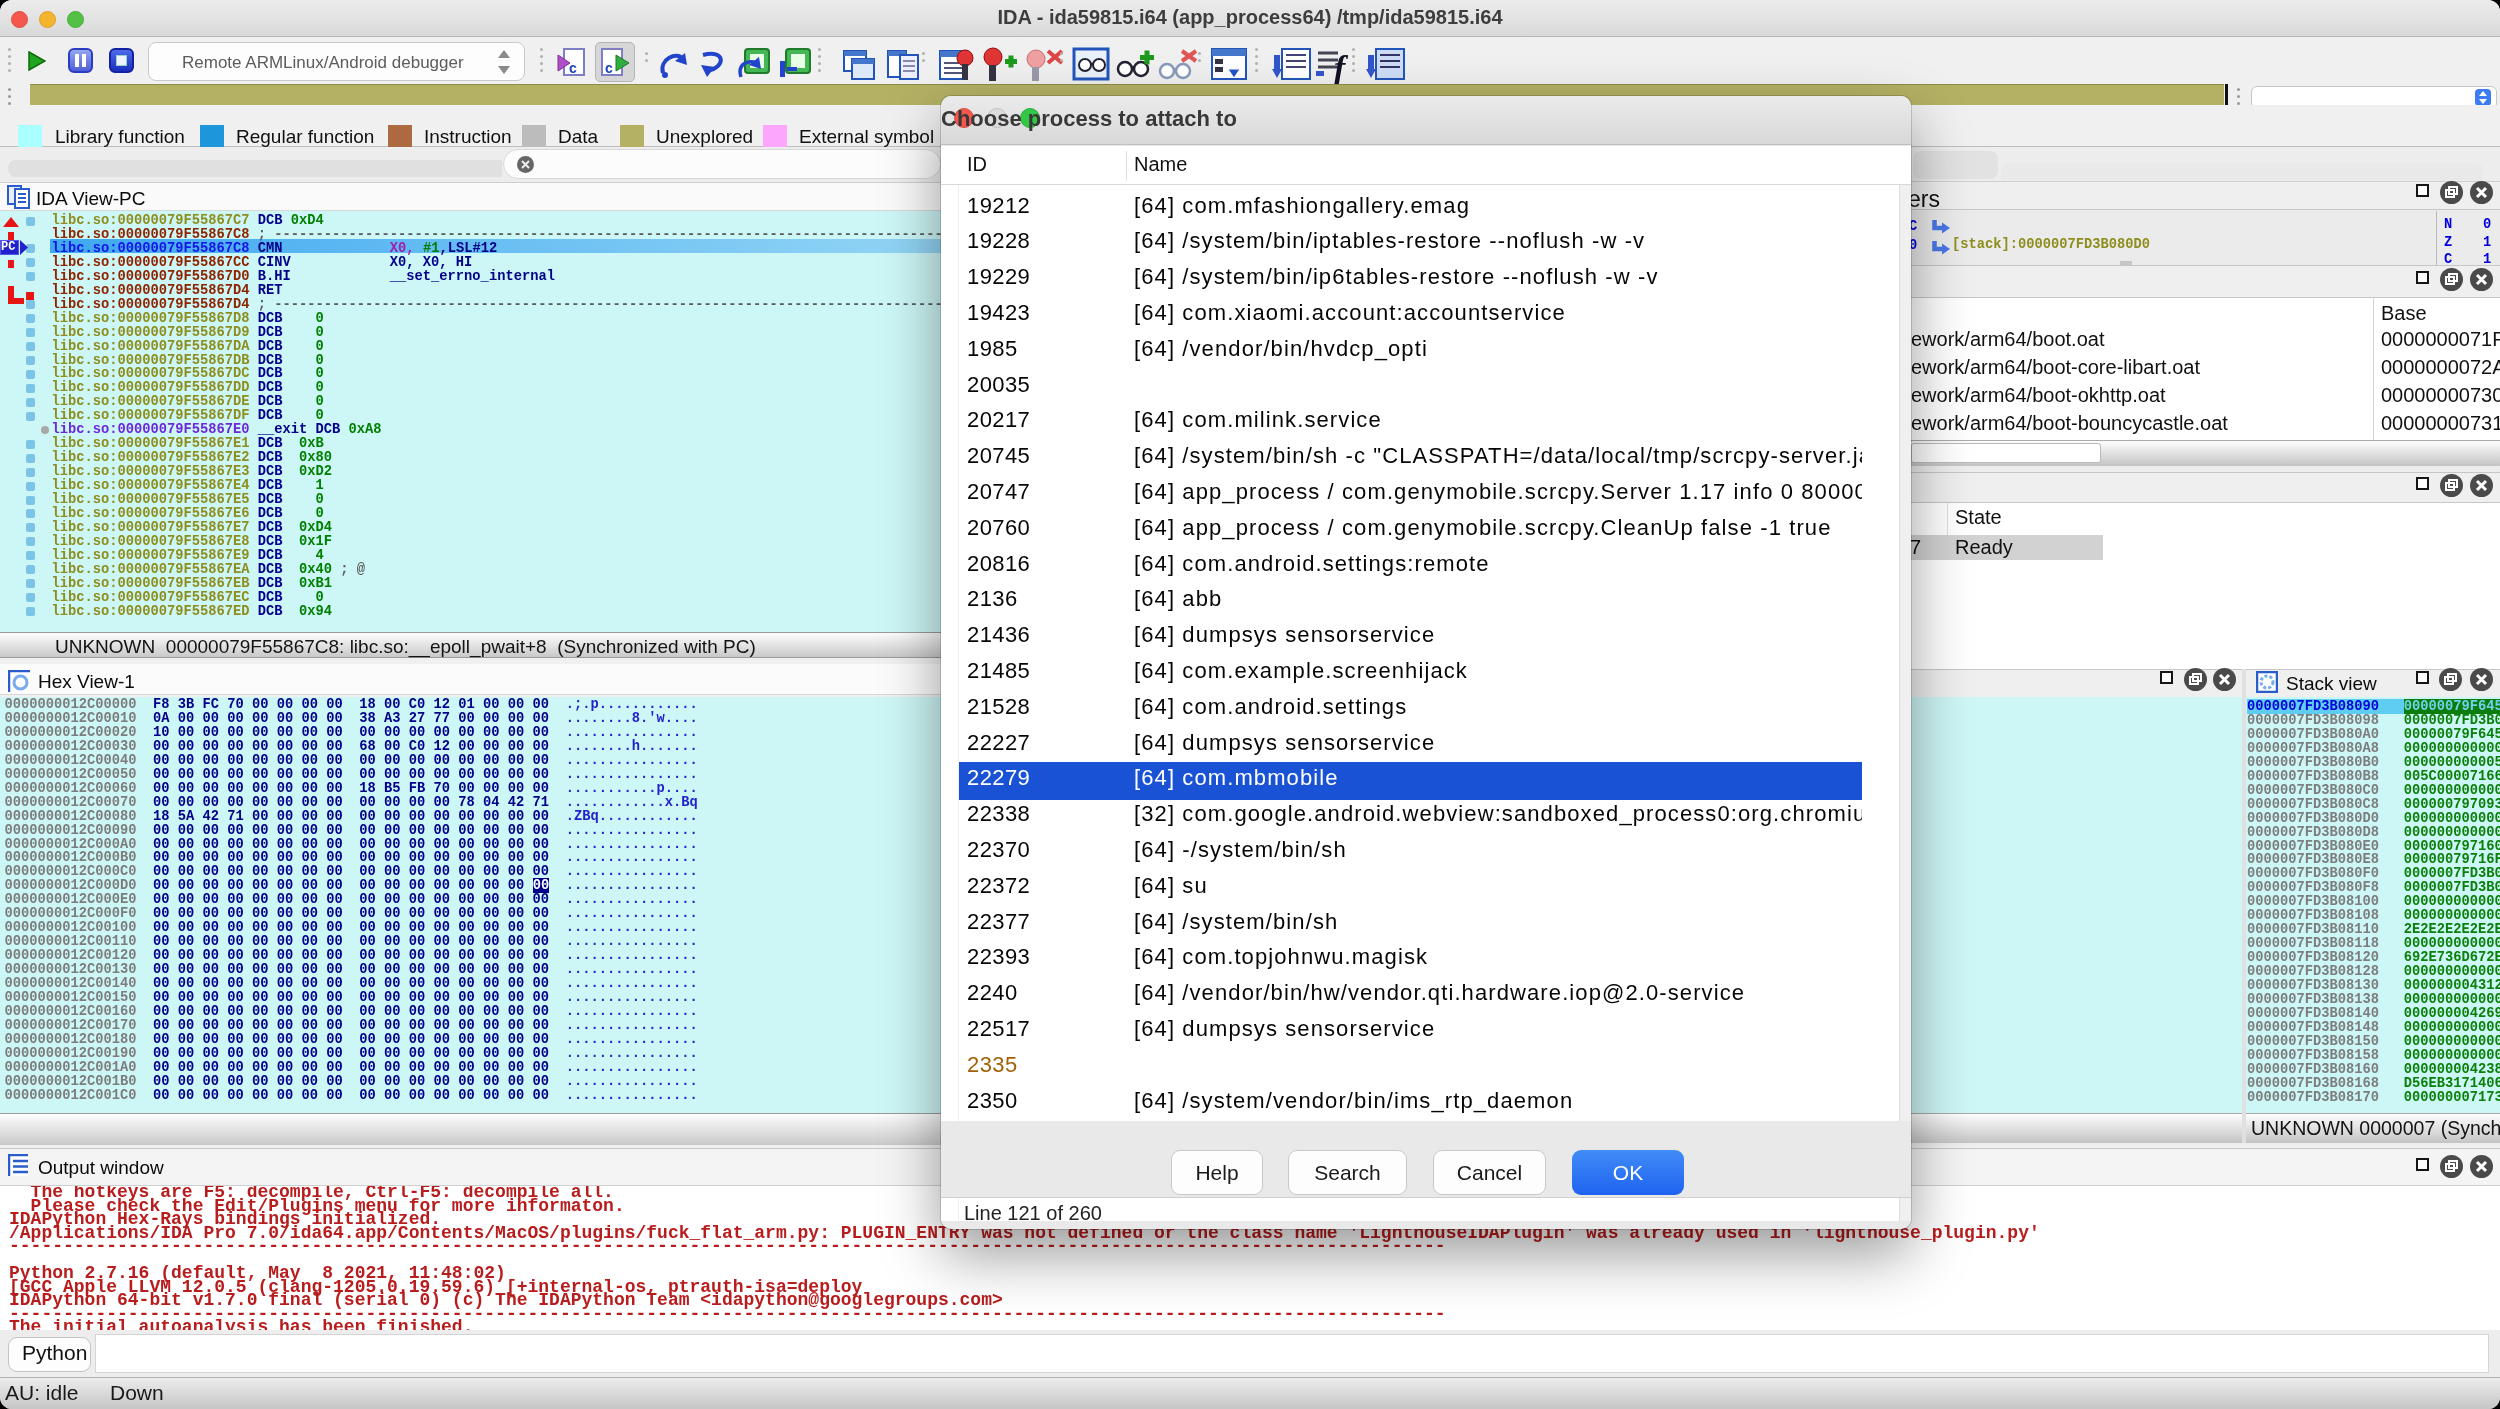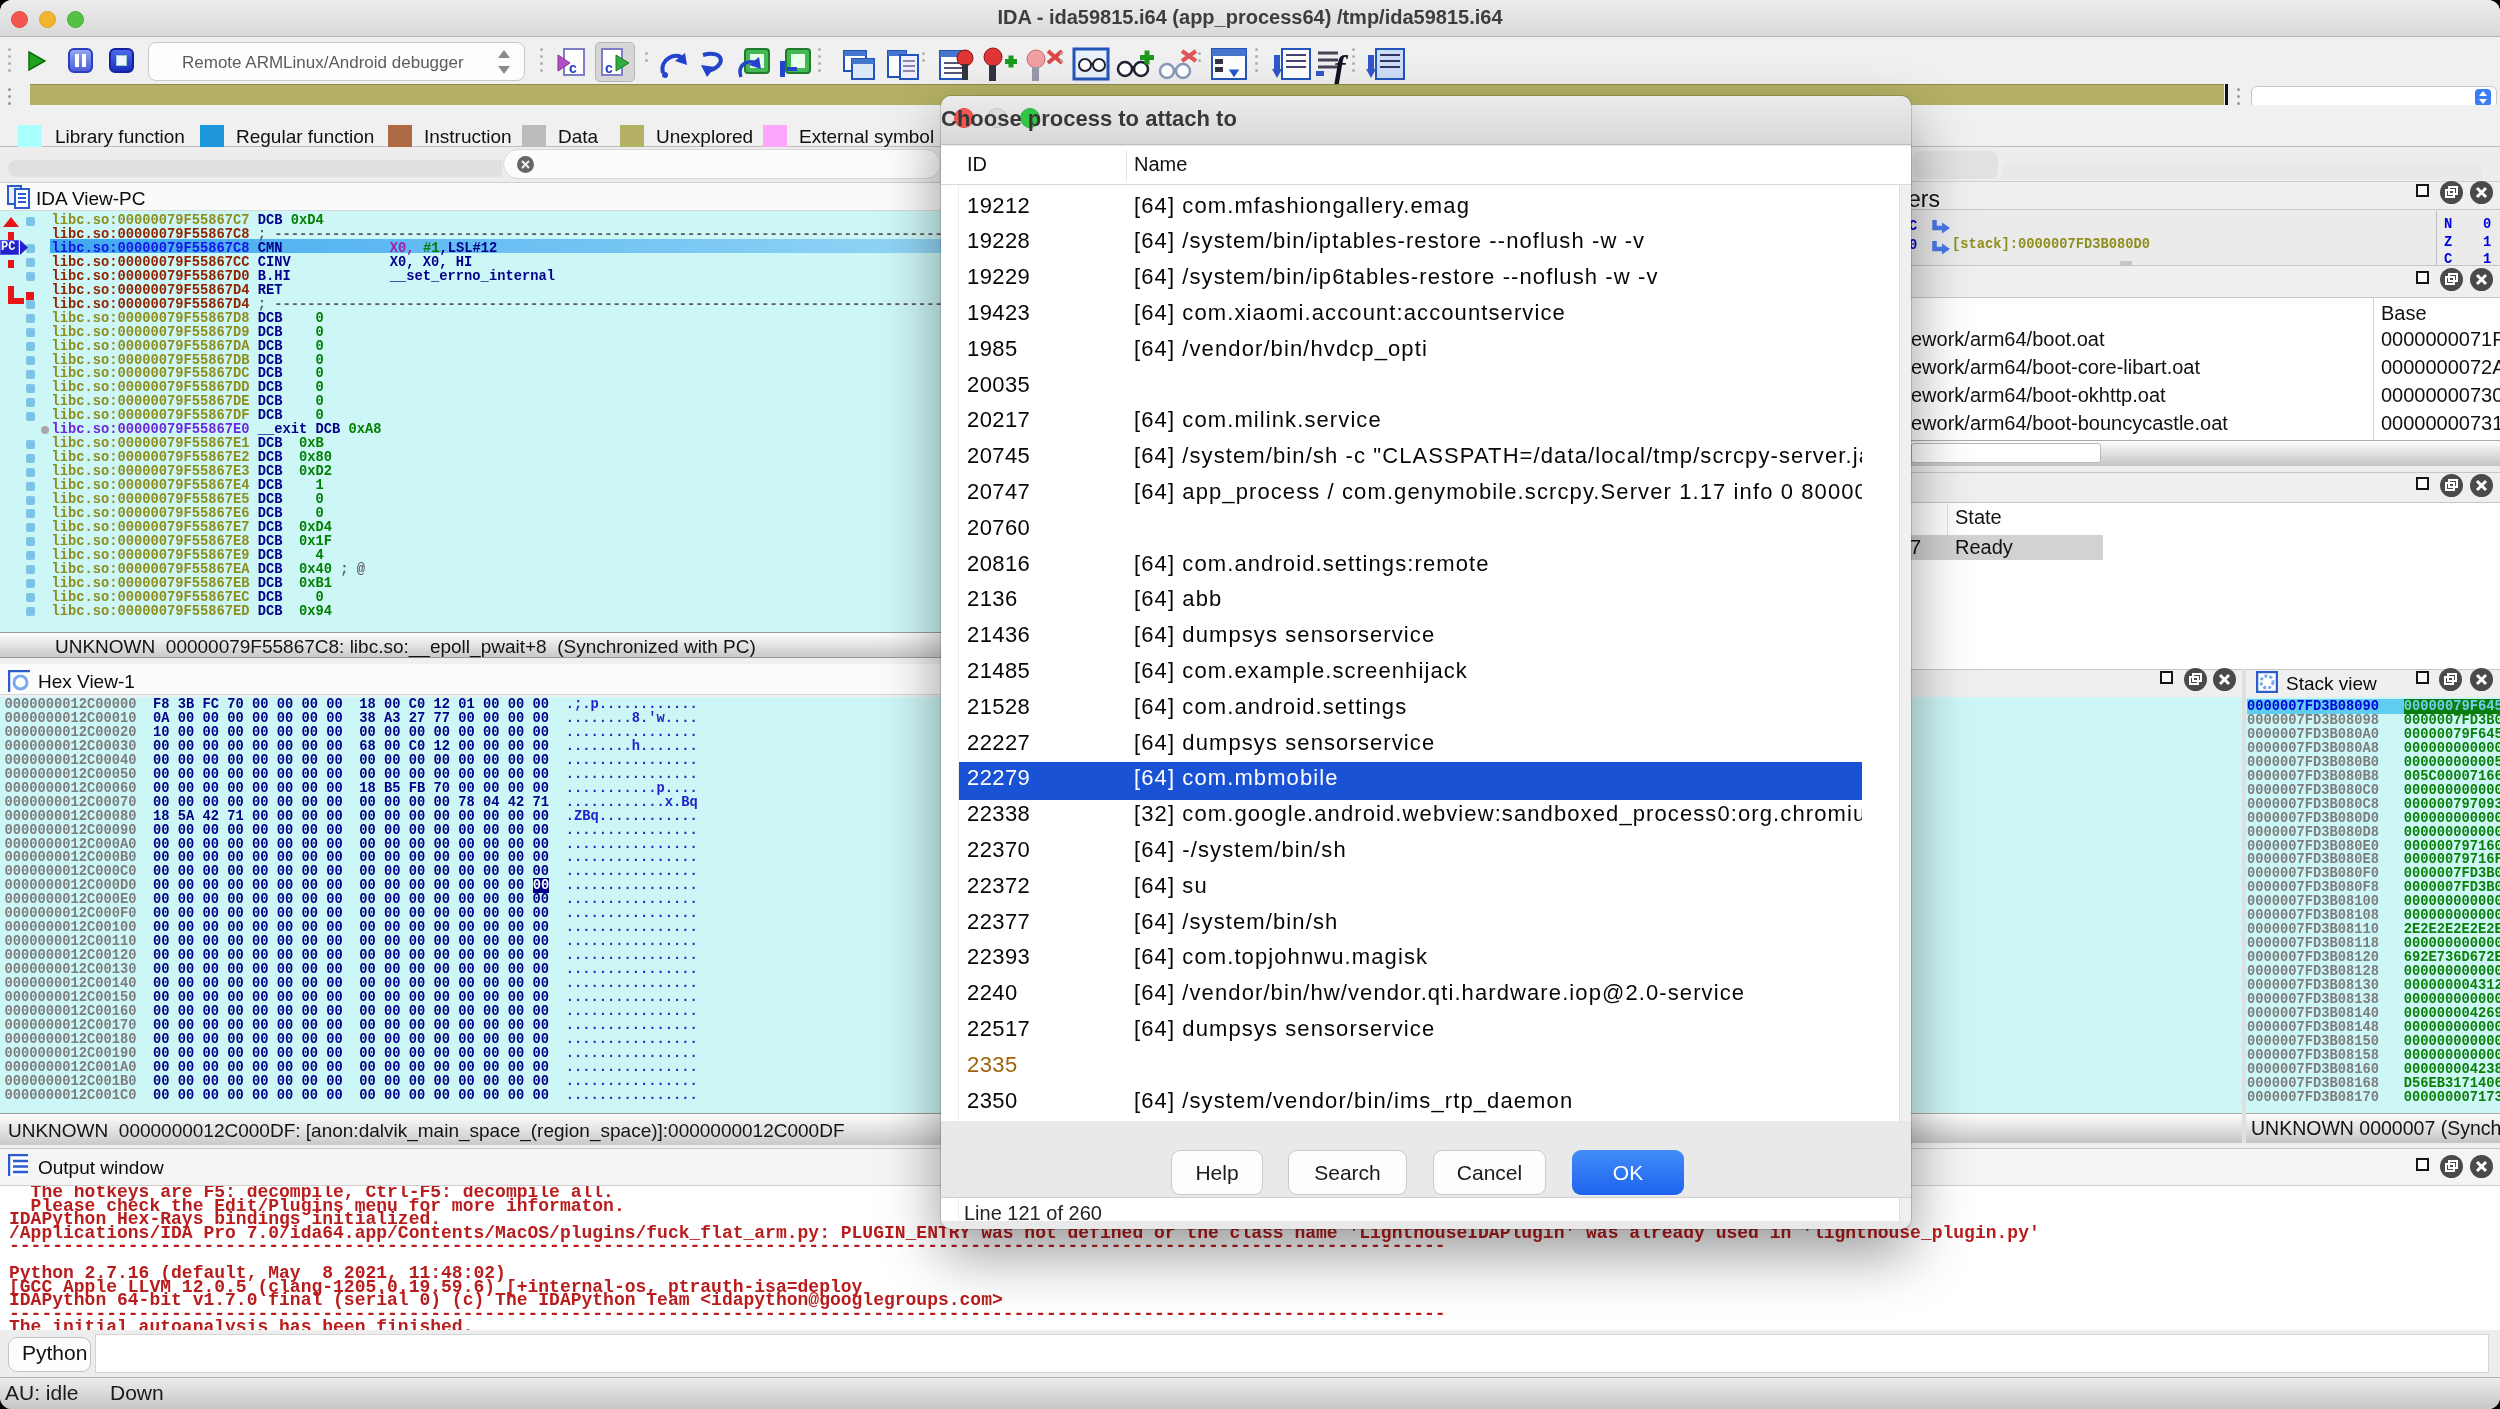--- a/index.html
+++ b/index.html
@@ -331,21 +331,20 @@
 <span style="color:#7d7d7d">0000000012C00150</span>  <span style="color:#000089">00 00 00 00 00 00 00 00</span>  <span style="color:#000089">00 00 00 00 00 00 00 00</span>  <span style="color:#2222cc">................</span>
 <span style="color:#7d7d7d">0000000012C00160</span>  <span style="color:#000089">00 00 00 00 00 00 00 00</span>  <span style="color:#000089">00 00 00 00 00 00 00 00</span>  <span style="color:#2222cc">................</span>
 <span style="color:#7d7d7d">0000000012C00170</span>  <span style="color:#000089">00 00 00 00 00 00 00 00</span>  <span style="color:#000089">00 00 00 00 00 00 00 00</span>  <span style="color:#2222cc">................</span>
 <span style="color:#7d7d7d">0000000012C00180</span>  <span style="color:#000089">00 00 00 00 00 00 00 00</span>  <span style="color:#000089">00 00 00 00 00 00 00 00</span>  <span style="color:#2222cc">................</span>
 <span style="color:#7d7d7d">0000000012C00190</span>  <span style="color:#000089">00 00 00 00 00 00 00 00</span>  <span style="color:#000089">00 00 00 00 00 00 00 00</span>  <span style="color:#2222cc">................</span>
 <span style="color:#7d7d7d">0000000012C001A0</span>  <span style="color:#000089">00 00 00 00 00 00 00 00</span>  <span style="color:#000089">00 00 00 00 00 00 00 00</span>  <span style="color:#2222cc">................</span>
 <span style="color:#7d7d7d">0000000012C001B0</span>  <span style="color:#000089">00 00 00 00 00 00 00 00</span>  <span style="color:#000089">00 00 00 00 00 00 00 00</span>  <span style="color:#2222cc">................</span>
 <span style="color:#7d7d7d">0000000012C001C0</span>  <span style="color:#000089">00 00 00 00 00 00 00 00</span>  <span style="color:#000089">00 00 00 00 00 00 00 00</span>  <span style="color:#2222cc">................</span></pre>
 </div>
 <div class="abs" style="left:0;top:1113px;width:941px;height:32px;background:linear-gradient(#fdfdfd,#c9c9c9);border-top:1px solid #9a9a9a;"></div>
-<div class="abs" style="left:8px;top:1120px;font-size:19px;color:#141414;">UNKNOWN&nbsp; 0000000012C000DF: [anon:dalvik_main_space_(region_space)]:0000000012C000DF</div>
 <div class="abs" style="left:1911px;top:182px;width:589px;height:963px;background:#ededed;"></div>
 <div class="abs" style="left:1911px;top:181px;width:589px;height:29px;background:#efefef;border-top:1px solid #cfcfcf;border-bottom:1px solid #c6c6c6;"></div>
 <div class="abs" style="left:1908px;top:186px;font-size:23px;color:#111;">ers</div>
 <div class="winbtn-sq" style="left:2416px;top:184px;"></div>
     <div class="winbtn-c" style="left:2440px;top:181px;"><svg width="13" height="13" style="margin-top:5px;">
         <rect x="1" y="4" width="8" height="7" fill="none" stroke="#fff" stroke-width="2"></rect>
         <rect x="4" y="1" width="8" height="7" fill="none" stroke="#fff" stroke-width="2"></rect>
       </svg></div>
     <div class="winbtn-c" style="left:2470px;top:181px;"><svg width="13" height="13" style="margin-top:5px;">
         <path d="M2 2 L11 11 M11 2 L2 11" stroke="#fff" stroke-width="3"></path>
@@ -526,20 +525,21 @@
 <div class="abs" style="left:26px;top:239.7px;font-size:22px;letter-spacing:0.4px;color:#060606;">1985</div>
 <div class="abs" style="left:193px;top:239.7px;font-size:22px;letter-spacing:1.1px;color:#060606;white-space:nowrap;width:728px;overflow:hidden;">[64] /vendor/bin/hvdcp_opti</div>
 <div class="abs" style="left:26px;top:275.5px;font-size:22px;letter-spacing:0.4px;color:#060606;">20035</div>
 <div class="abs" style="left:26px;top:311.3px;font-size:22px;letter-spacing:0.4px;color:#060606;">20217</div>
 <div class="abs" style="left:193px;top:311.3px;font-size:22px;letter-spacing:1.1px;color:#060606;white-space:nowrap;width:728px;overflow:hidden;">[64] com.milink.service</div>
 <div class="abs" style="left:26px;top:347.1px;font-size:22px;letter-spacing:0.4px;color:#060606;">20745</div>
 <div class="abs" style="left:193px;top:347.1px;font-size:22px;letter-spacing:1.1px;color:#060606;white-space:nowrap;width:728px;overflow:hidden;">[64] /system/bin/sh -c "CLASSPATH=/data/local/tmp/scrcpy-server.ja...</div>
 <div class="abs" style="left:26px;top:382.9px;font-size:22px;letter-spacing:0.4px;color:#060606;">20747</div>
 <div class="abs" style="left:193px;top:382.9px;font-size:22px;letter-spacing:1.1px;color:#060606;white-space:nowrap;width:728px;overflow:hidden;">[64] app_process / com.genymobile.scrcpy.Server 1.17 info 0 80000...</div>
 <div class="abs" style="left:26px;top:418.7px;font-size:22px;letter-spacing:0.4px;color:#060606;">20760</div>
+<div class="abs" style="left:193px;top:418.7px;font-size:22px;letter-spacing:1.1px;color:#060606;white-space:nowrap;width:728px;overflow:hidden;">[64] app_process / com.genymobile.scrcpy.CleanUp false -1 true</div>
 <div class="abs" style="left:26px;top:454.5px;font-size:22px;letter-spacing:0.4px;color:#060606;">20816</div>
 <div class="abs" style="left:193px;top:454.5px;font-size:22px;letter-spacing:1.1px;color:#060606;white-space:nowrap;width:728px;overflow:hidden;">[64] com.android.settings:remote</div>
 <div class="abs" style="left:26px;top:490.3px;font-size:22px;letter-spacing:0.4px;color:#060606;">2136</div>
 <div class="abs" style="left:193px;top:490.3px;font-size:22px;letter-spacing:1.1px;color:#060606;white-space:nowrap;width:728px;overflow:hidden;">[64] abb</div>
 <div class="abs" style="left:26px;top:526.1px;font-size:22px;letter-spacing:0.4px;color:#060606;">21436</div>
 <div class="abs" style="left:193px;top:526.1px;font-size:22px;letter-spacing:1.1px;color:#060606;white-space:nowrap;width:728px;overflow:hidden;">[64] dumpsys sensorservice</div>
 <div class="abs" style="left:26px;top:561.9px;font-size:22px;letter-spacing:0.4px;color:#060606;">21485</div>
 <div class="abs" style="left:193px;top:561.9px;font-size:22px;letter-spacing:1.1px;color:#060606;white-space:nowrap;width:728px;overflow:hidden;">[64] com.example.screenhijack</div>
 <div class="abs" style="left:26px;top:597.7px;font-size:22px;letter-spacing:0.4px;color:#060606;">21528</div>
 <div class="abs" style="left:193px;top:597.7px;font-size:22px;letter-spacing:1.1px;color:#060606;white-space:nowrap;width:728px;overflow:hidden;">[64] com.android.settings</div>

